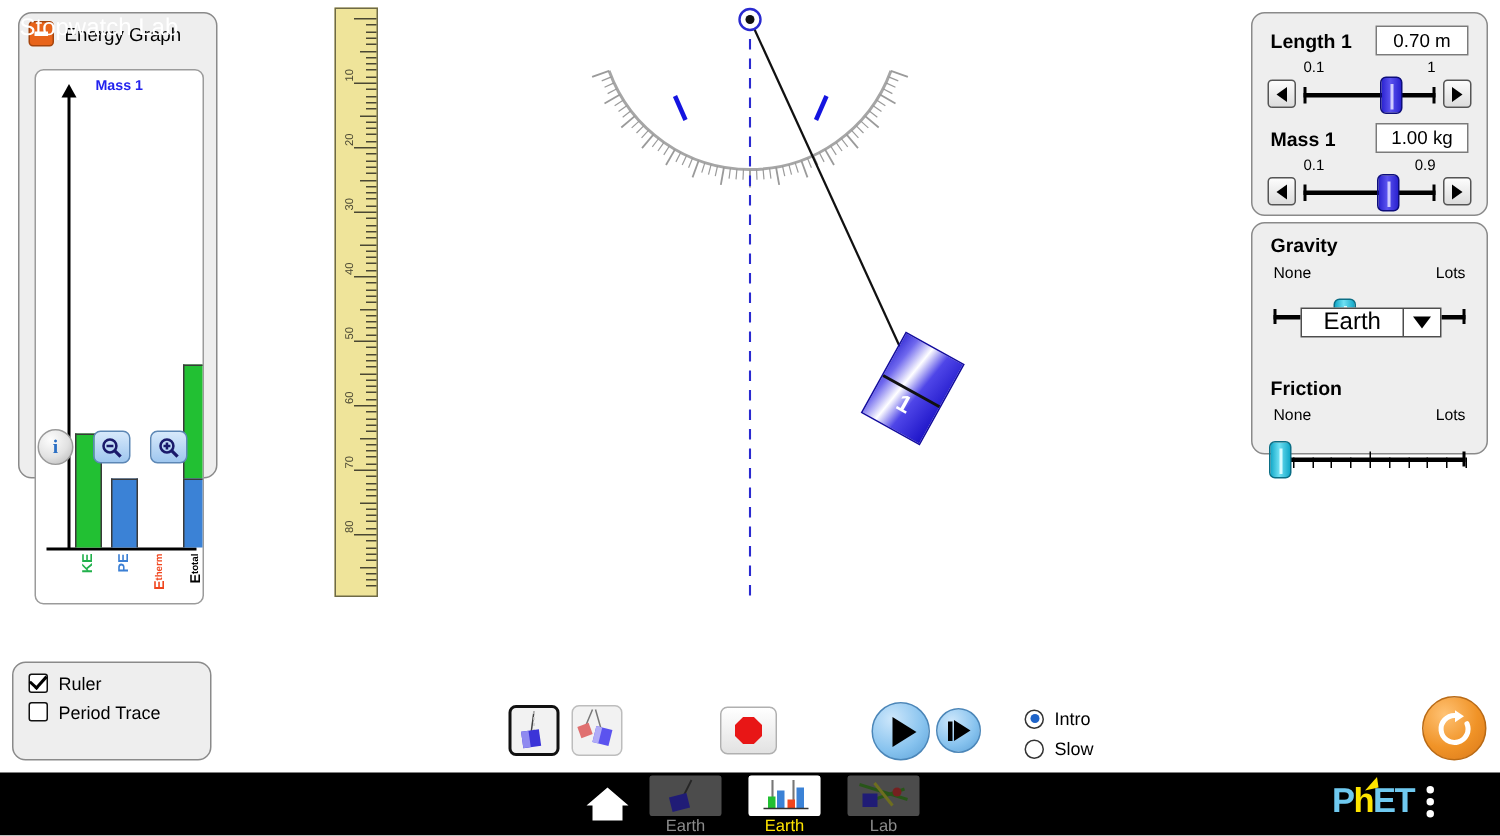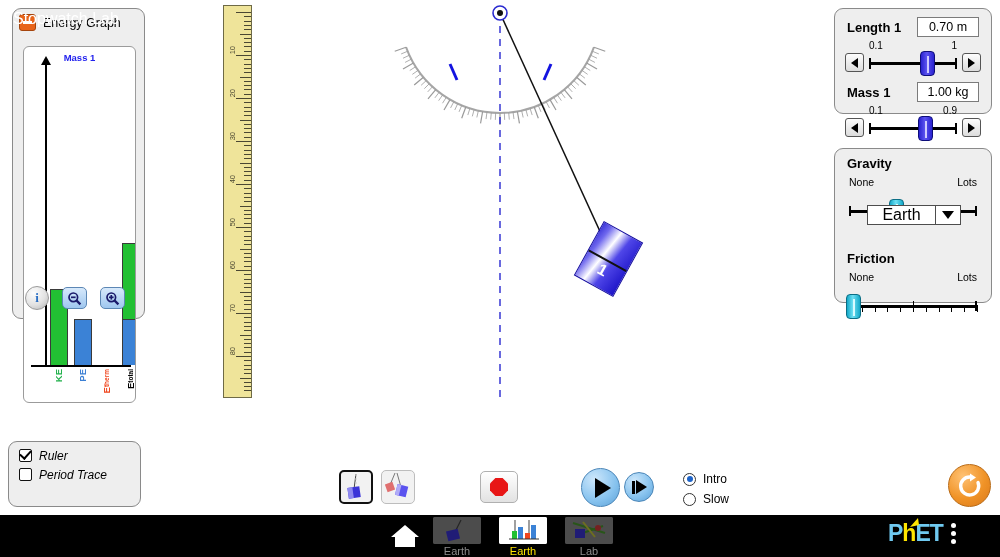--- a/index.html
+++ b/index.html
@@ -70,21 +70,21 @@
   .chk-row { display:flex; align-items:center; gap:7px; height:19px; margin-left:10px; }
   .chk-row:first-child { margin-top:4px; }
   .chk-box {
     width:13px; height:13px; background:#fff; border:1.5px solid #111;
     border-radius:2px; position:relative; flex:none; cursor:pointer;
   }
   .chk-box.on:after {
     content:""; position:absolute; left:2px; top:-2px; width:5px; height:9px;
     border:solid #000; border-width:0 2.4px 2.4px 0; transform:rotate(42deg);
   }
-  .chk-lab { font-size:12px; color:#000;font-style:italic; }
+  .chk-lab { font-size:12px; color:#000; }
 
   
   #ruler {
     position:absolute; left:223px; top:5px; width:29px; height:393px;
     background:#efe49a; border:1px solid #6e6a46;
   }
   .rtick { position:absolute; right:0; height:1px; background:#4a4732; }
   .rnum {
     position:absolute; font-size:7.5px; color:#4a4732;
     writing-mode:vertical-rl; transform:rotate(180deg); left:4px;
@@ -98,21 +98,21 @@
     background:linear-gradient(100deg,#3b34d8 0%,#6f68ee 16%,#ffffff 38%,#4f46e8 60%,#1d14c8 100%);
     border:1px solid #120b9e;
   }
   .bob-line { position:absolute; left:0; top:31px; width:100%; height:1.5px; background:#111; }
   .bob-num {
     position:absolute; left:0; top:34px; width:100%; text-align:center;
     font:bold 16px "Liberation Sans", sans-serif; color:#fff;
   }
 
   
-  #lm-panel { left:834px; top:8px; width:158px; height:106px; }
+  #lm-panel { left:834px; top:8px; width:158px; height:136px; }
   .ctl-row { display:flex; align-items:center; justify-content:space-between; margin:8px 12px 0 12px; }
   .ctl-name { font:bold 13px "Liberation Sans", sans-serif; color:#000; }
   .ctl-readout {
     width:62px; height:20px; background:#fff; border:1px solid #7b7b7b;
     font-size:12.5px; text-align:center; line-height:19px; color:#000;
   }
   .slider-wrap { position:relative; margin:3px 10px 0 10px; height:34px; }
   .sl-min, .sl-max { position:absolute; top:0; font-size:10px; color:#000; }
   .sl-min { left:24px; } .sl-max { right:24px; }
   .arrow-btn {

